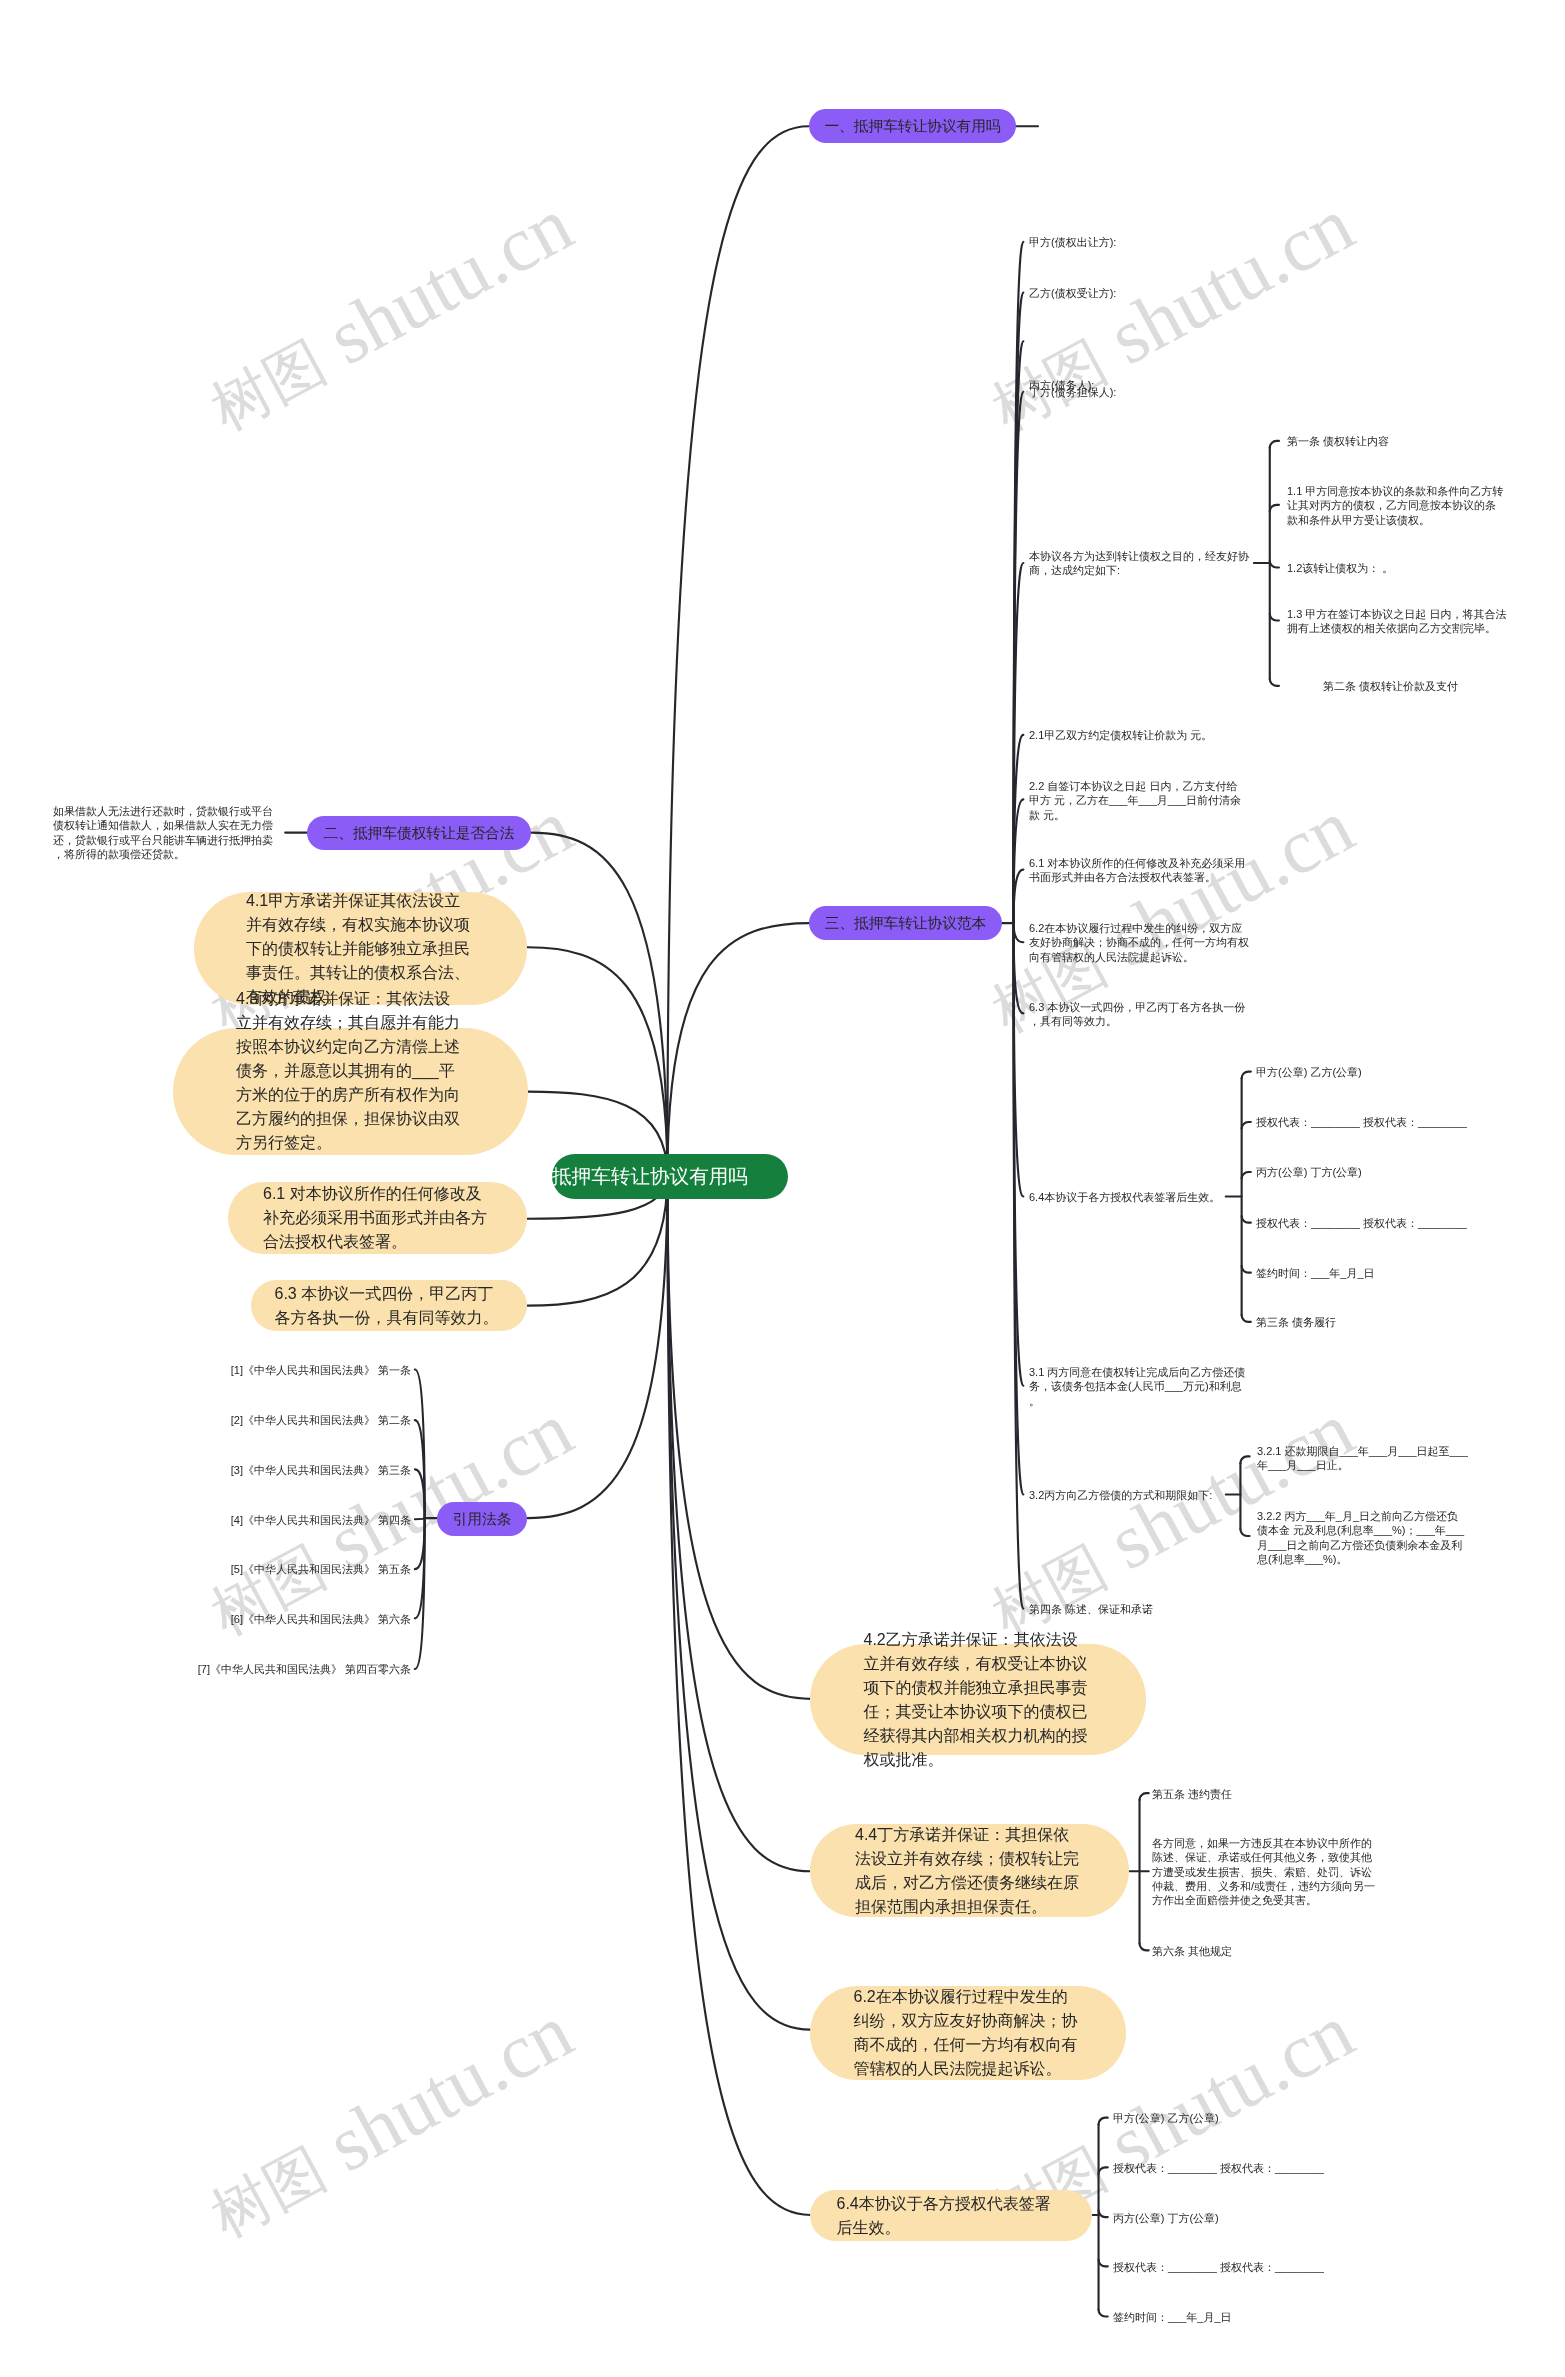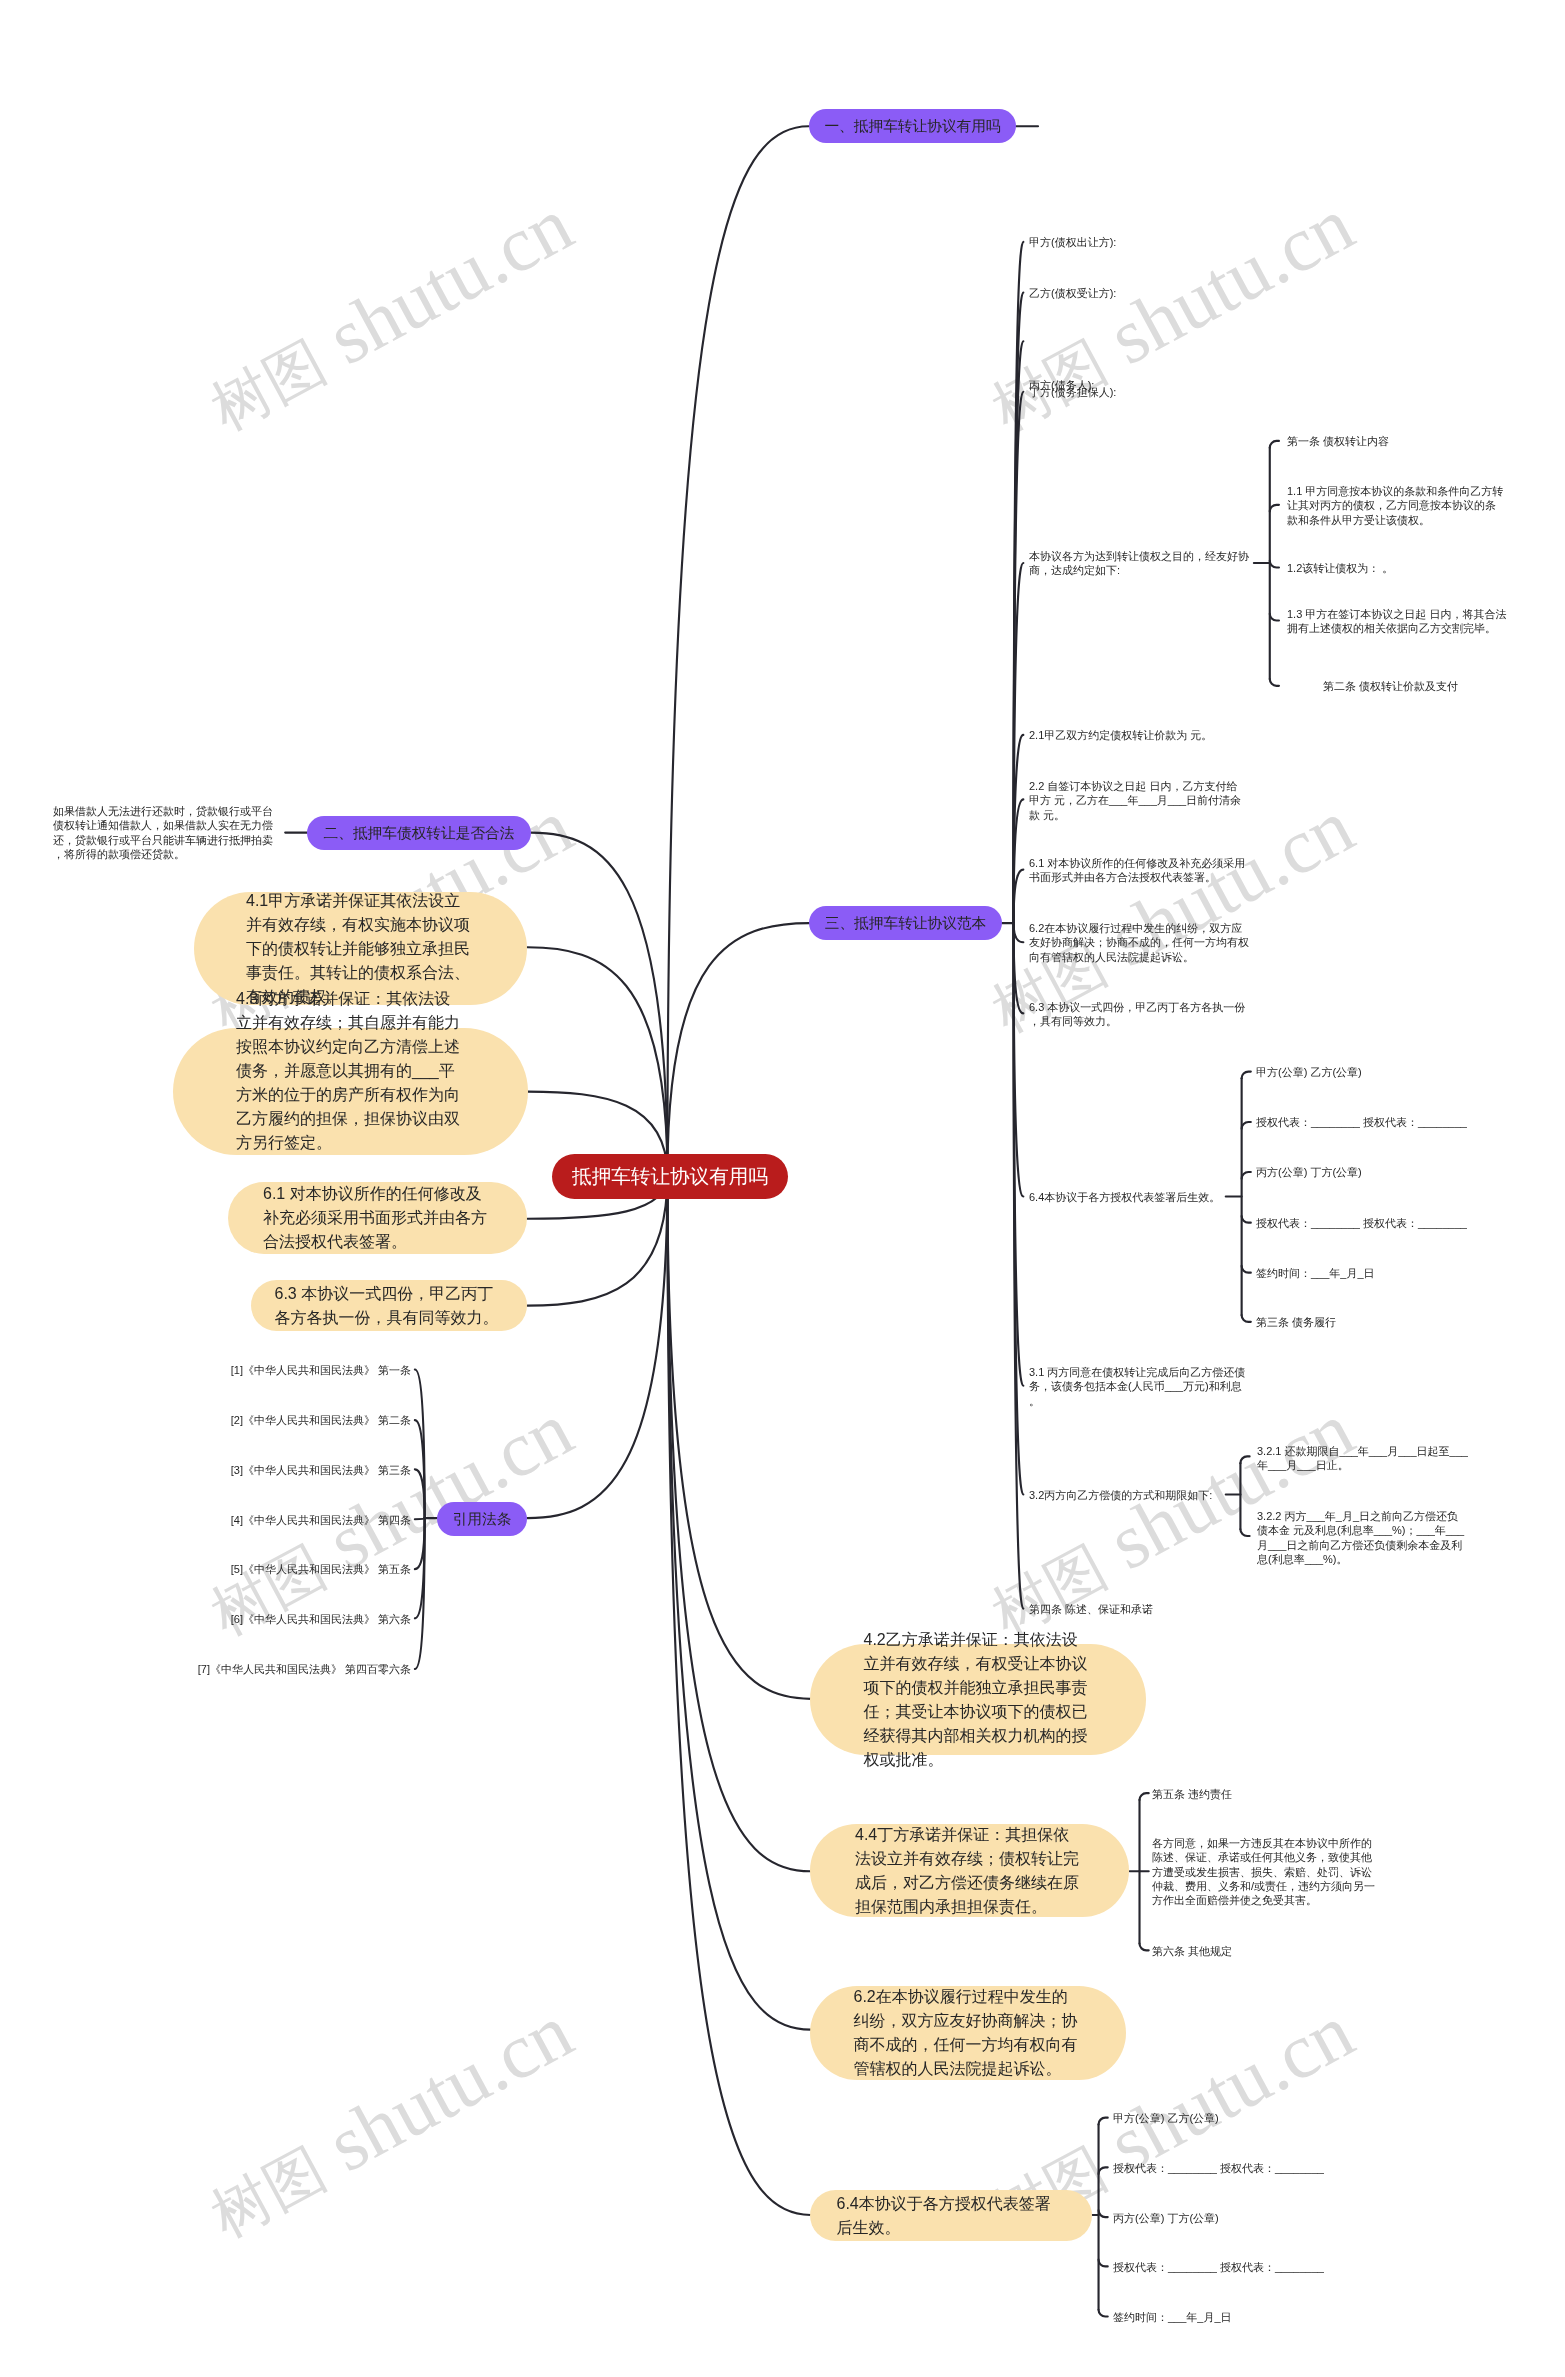--- a/index.html
+++ b/index.html
@@ -8,22 +8,22 @@
 #wmlayer{position:absolute;inset:0;z-index:1;pointer-events:none;}
 .wm{position:absolute;font-family:"Liberation Serif",serif;color:#dcdcdc;
     white-space:pre;line-height:1;
     transform:rotate(-28.3deg);transform-origin:0 0;}
 .wm .wcjk{font-size:59px;}
 .wm .wlat{font-size:78px;}
 #links{position:absolute;left:0;top:0;z-index:2;}
 .nd{position:absolute;z-index:3;box-sizing:border-box;}
 .pill{background:#8b5cf6;border-radius:306px;font-size:14.7px;color:#262626;
       display:flex;align-items:center;justify-content:center;white-space:nowrap;}
-.root{background:#b91c1c;color:#fff;border-radius:306px;font-size:19.6px;
-      display:flex;align-items:center;justify-content:center;white-space:nowrap;}
+.root{background:#15803d;color:#fff;border-radius:306px;font-size:19.6px;
+      display:flex;align-items:center;justify-content:flex-start;white-space:nowrap;}
 .leaf{background:#fae1ae;border-radius:306px;font-size:16px;line-height:24px;
       color:#262626;display:flex;align-items:center;justify-content:center;}
 .leaf span{display:block;width:229px;text-align:left;line-break:anywhere;}
 .txt{font-size:11px;line-height:14.3px;color:#262626;line-break:anywhere;transform:translateY(-50%);}
 .txt.r{text-align:right;}
 </style>
 </head>
 <body>
 
 <div id="canvas">

